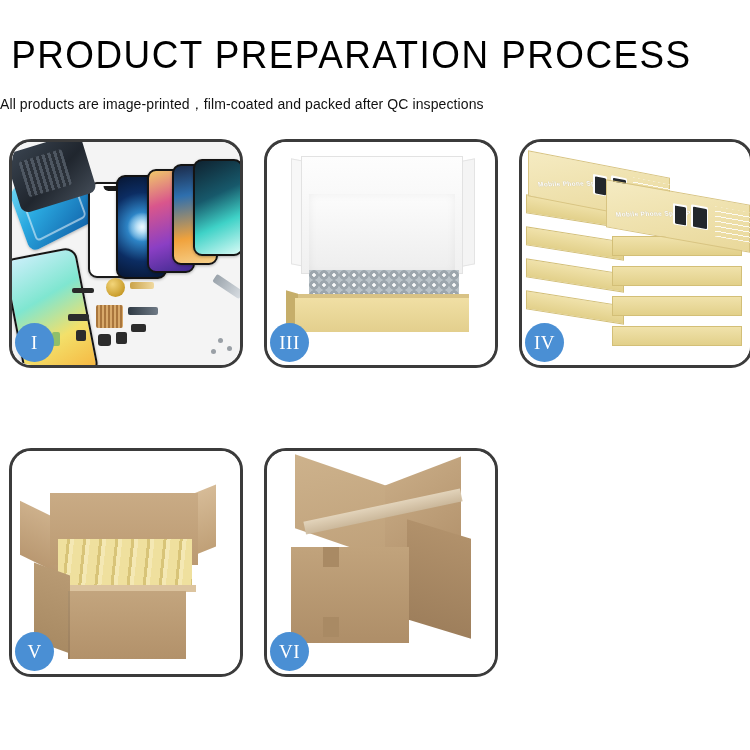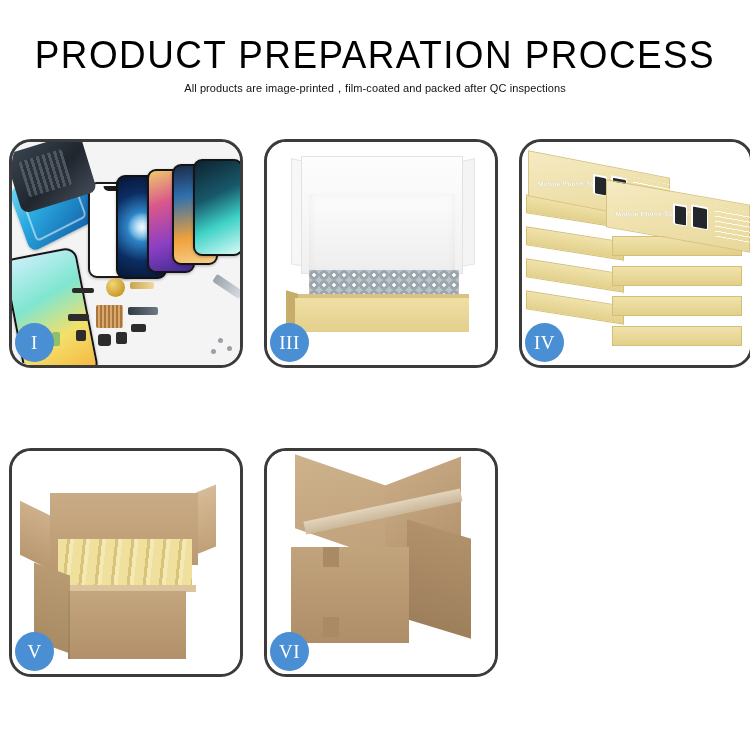--- a/index.html
+++ b/index.html
@@ -4,29 +4,29 @@
 <style>
   html,body{margin:0;padding:0;}
   body{
     width:750px;height:750px;background:#ffffff;
     font-family:"Liberation Sans","DejaVu Sans",sans-serif;
     overflow:hidden;position:relative;
   }
   .page{width:750px;height:750px;position:relative;}
 
   
-  .header{text-align:center;padding-top:34px;}
+  .header{text-align:left;padding-top:34px;}
   .title{
     font-size:38px;line-height:42px;font-weight:400;color:#000;
     letter-spacing:1.5px;transform:scaleX(.97);
     font-family:"Liberation Sans","DejaVu Sans",sans-serif;
     white-space:nowrap;
   }
   .subtitle{
-    font-size:11px;line-height:20px;color:#111;margin-top:2px;
+    font-size:14px;line-height:20px;color:#111;margin-top:18px;
     letter-spacing:.1px;white-space:nowrap;
   }
 
   
   .grid{
     position:absolute;left:9px;top:139px;width:732px;
     display:grid;grid-template-columns:repeat(3,234px);
     grid-template-rows:229px 229px;column-gap:21px;row-gap:80px;
   }
   .panel{

